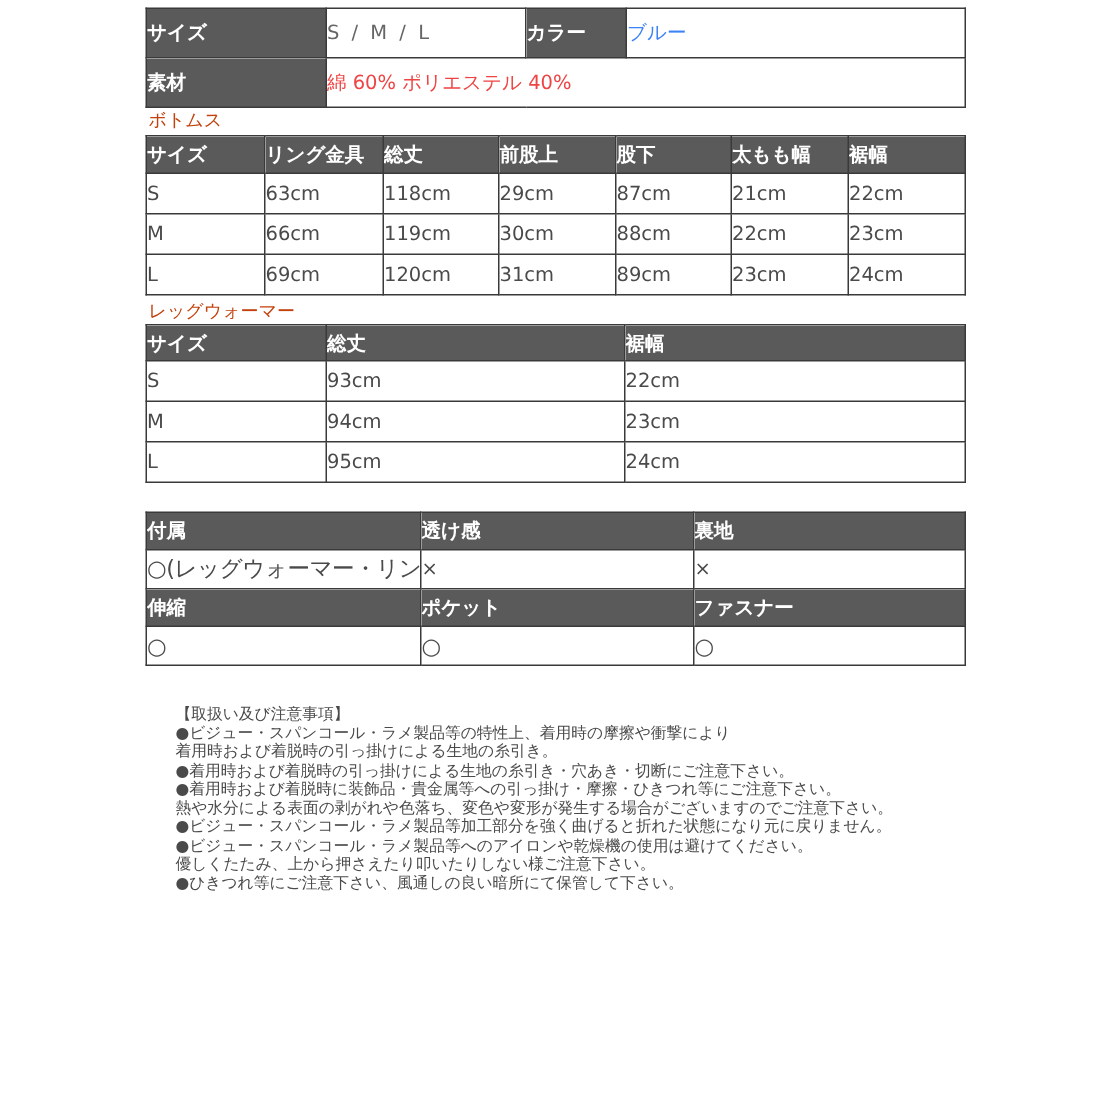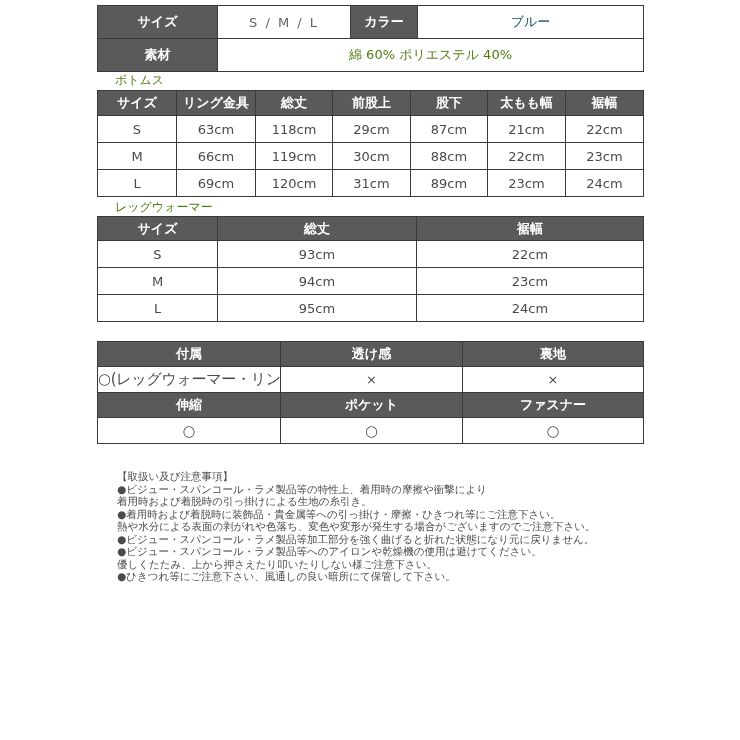--- a/index.html
+++ b/index.html
@@ -1,22 +1,22 @@
 <!DOCTYPE html>
 <html><head>
 <meta charset="utf-8">
 <style>
   html, body { margin: 0; padding: 0; background: #ffffff; }
   body { width: 740px; height: 740px; position: relative; overflow: hidden;
          font-family: "DejaVu Sans", "Liberation Sans", sans-serif; color: #444; }
   table { border-collapse: collapse; position: absolute; table-layout: fixed; }
-  td, th { border: 1px solid #3a3a3a; text-align: center; padding: 0; white-space: nowrap; overflow: hidden; }
+  td, th { border: 1px solid #3a3a3a; text-align: left; padding: 0; white-space: nowrap; overflow: hidden; }
   th, td.hd { background: #5a5a5a; color: #ffffff; font-weight: bold; font-size: 13px; }
   td { background: #ffffff; color: #4a4a4a; font-size: 13px; font-weight: normal; }
-  .sec-label { position: absolute; left: 115px; font-size: 12px; color: #4d7c0f; }
+  .sec-label { position: absolute; left: 99px; font-size: 12px; color: #c2410c; }
   #top-info { left: 97px; top: 5px; width: 546px; }
   #top-info td { height: 32px; }
   #bottoms { left: 97px; top: 90px; width: 546px; }
   #bottoms th { height: 24px; }
   #bottoms td { height: 26px; }
   #legwarmer { left: 97px; top: 216px; width: 546px; }
   #legwarmer th { height: 23px; }
   #legwarmer td { height: 26px; }
   #features { left: 97px; top: 341px; width: 546px; }
   #features td { height: 24px; }
@@ -33,25 +33,25 @@
       <col style="width:120px">
       <col style="width:133px">
       <col style="width:67px">
       <col style="width:226px">
     </colgroup>
   <tbody>
       <tr>
     <td class="hd">サイズ</td>
     <td style="letter-spacing:2px;color:#666;">S / M / L</td>
     <td class="hd">カラー</td>
-    <td style="color:#0c4a6e;">ブルー</td>
+    <td style="color:#3b82f6;">ブルー</td>
   </tr>
   <tr>
     <td class="hd">素材</td>
-    <td colspan="3" style="color:#4d7c0f;margin-top:28px;">綿 60%  ポリエステル 40%</td>
+    <td colspan="3" style="color:#ef4444;margin-top:28px;">綿 60%  ポリエステル 40%</td>
   </tr>
 </tbody>
   </table>
 
 <div class="sec-label" style="top:72px;">ボトムス</div>
 <table id="bottoms">
   <colgroup>
     <col style="width:79px">
       <col style="width:79px">
       <col style="width:77px">
@@ -158,19 +158,20 @@
     <td class="val" style="font-size:15px;">○</td>
     <td class="val" style="font-size:15px;">○</td>
   </tr>
 </tbody>
   </table>
 
 <div class="notes">
   <div>【取扱い及び注意事項】</div>
   <div>●ビジュー・スパンコール・ラメ製品等の特性上、着用時の摩擦や衝撃により</div>
   <div>着用時および着脱時の引っ掛けによる生地の糸引き。</div>
+  <div>●着用時および着脱時の引っ掛けによる生地の糸引き・穴あき・切断にご注意下さい。</div>
   <div>●着用時および着脱時に装飾品・貴金属等への引っ掛け・摩擦・ひきつれ等にご注意下さい。</div>
   <div>熱や水分による表面の剥がれや色落ち、変色や変形が発生する場合がございますのでご注意下さい。</div>
   <div>●ビジュー・スパンコール・ラメ製品等加工部分を強く曲げると折れた状態になり元に戻りません。</div>
   <div>●ビジュー・スパンコール・ラメ製品等へのアイロンや乾燥機の使用は避けてください。</div>
   <div>優しくたたみ、上から押さえたり叩いたりしない様ご注意下さい。</div>
   <div>●ひきつれ等にご注意下さい、風通しの良い暗所にて保管して下さい。</div>
 </div>
 
 </body></html>

